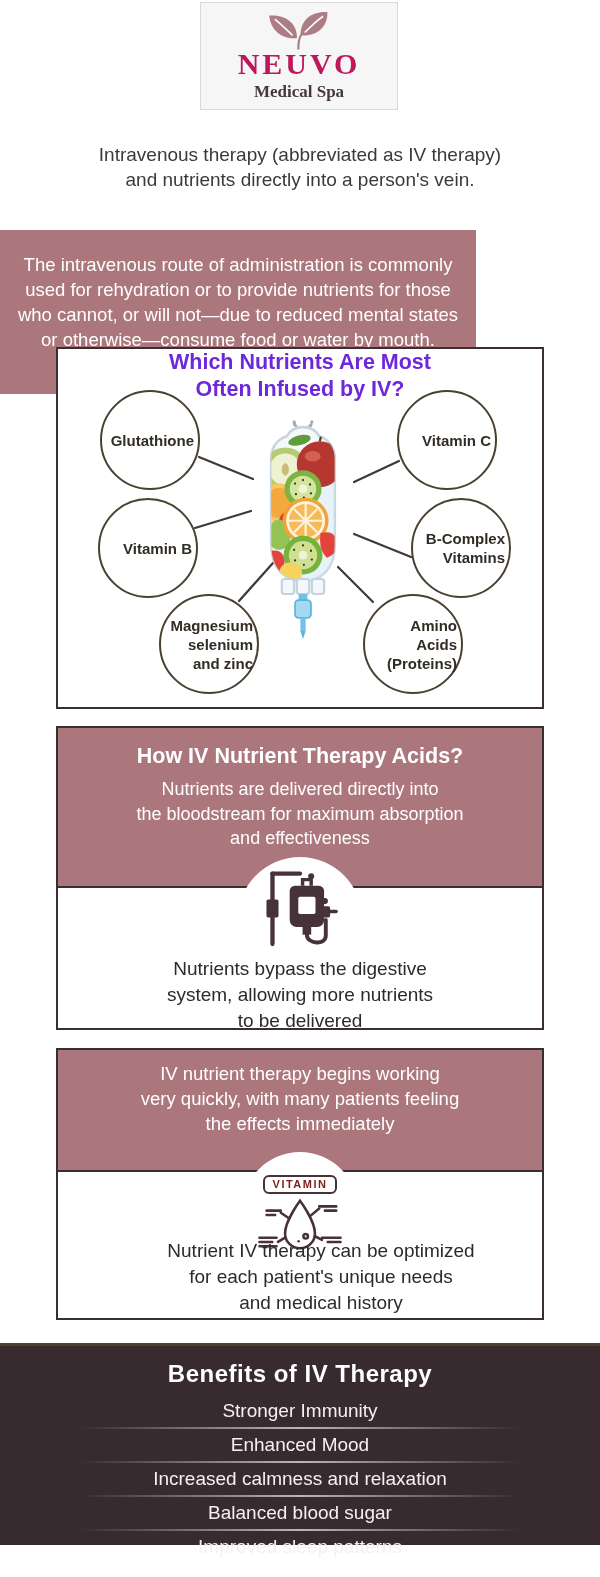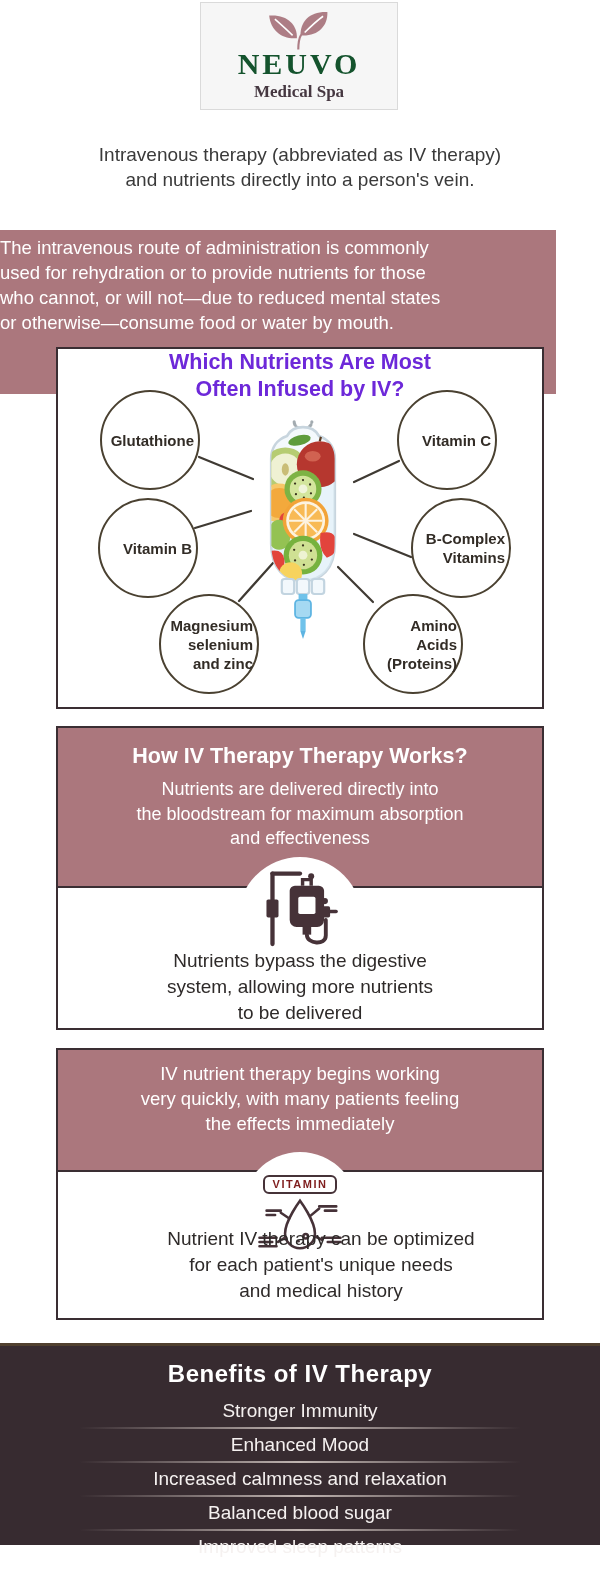--- a/index.html
+++ b/index.html
@@ -12,36 +12,36 @@
   
   .logo-box {
     position:absolute; left:200px; top:2px; width:198px; height:108px;
     background:#f6f6f6; border:1px solid #dadada;
     display:flex; flex-direction:column; align-items:center; justify-content:flex-start;
     padding-top:4px;
   }
   .logo-leaves { width:78px; height:44px; }
   .logo-name {
     font-family:"Liberation Serif", serif; font-weight:bold;
-    font-size:30px; letter-spacing:3px; color:#14532d; line-height:30px; margin-top:-2px;
+    font-size:30px; letter-spacing:3px; color:#be185d; line-height:30px; margin-top:-2px;
   }
   .logo-tagline {
     font-family:"Liberation Serif", serif; font-weight:bold;
     font-size:17px; color:#453740; margin-top:3px;
   }
   
   .intro {
     position:absolute; left:0; top:143px; width:600px; text-align:center;
     font-size:19px; line-height:24.5px; color:#3a3a3a;
   }
   
   .banner {
-    position:absolute; left:0; top:230px; width:556px; height:164px;
-    background:#ab777d; color:#ffffff; text-align:left;
-    font-size:18.5px; line-height:25px; padding-top:5px;
+    position:absolute; left:0; top:230px; width:476px; height:164px;
+    background:#ab777d; color:#ffffff; text-align:center;
+    font-size:18.5px; line-height:25px; padding-top:22px;
   }
   
   .box1 {
     position:absolute; left:56px; top:347px; width:488px; height:362px;
     background:#ffffff; border:2px solid #3a2e33; z-index:2;
   }
   .box1-title {
     text-align:center; font-size:21.5px; font-weight:bold;
     color:#6d28d9; line-height:27px;
   }
@@ -71,39 +71,39 @@
   .bulge {
     position:absolute; background:#ffffff; border-radius:50%; z-index:2;
     display:flex; justify-content:center;
   }
   .box2 .bulge { left:180px; top:129px; width:124px; height:124px; }
   .iv-stand-icon { width:86px; height:86px; margin-top:8px; }
   .box-body {
     position:absolute; left:0; width:100%; text-align:center; z-index:3;
     font-size:19px; line-height:26px; color:#2e2a29;
   }
-  .box2 .box-body { top:220px; }
+  .box2 .box-body { top:228px; }
   
   .box3 {
     position:absolute; left:56px; top:1048px; width:488px; height:272px;
     background:#ffffff; border:2px solid #3a2e33;
   }
   .box3-header {
     width:100%; height:122px; background:#ab777d; border-bottom:2px solid #3a2e33;
     text-align:center; color:#ffffff; font-size:18.5px; line-height:25px; padding-top:11px;
   }
   .box3 .bulge { left:182px; top:102px; width:120px; height:126px;
     flex-direction:column; align-items:center; }
   .vitamin-badge {
     margin-top:4px; border:2.5px solid #463238; border-radius:6px;
     padding:1px 8px 2px 8px; font-size:11px; font-weight:bold; letter-spacing:1.5px;
     color:#7f1d1d; background:#ffffff;
   }
   .vitamin-drop-icon { width:110px; height:64px; margin-top:1px; }
-  .box3 .box-body { top:176px;padding-left:42px; }
+  .box3 .box-body { top:188px;padding-left:42px; }
   
   .footer {
     position:absolute; left:0; top:1343px; width:600px; height:202px;
     background:#372b30; border-top:3px solid #50402f; text-align:center; color:#ffffff;
   }
   .footer-title { margin-top:14px; font-size:24px; font-weight:bold; letter-spacing:0.5px; }
   .benefits { margin-top:12px; }
   .benefit-item { font-size:19px; line-height:22px; color:#f5f1f0; }
   .benefit-divider {
     width:460px; height:2px; margin:5px auto;
@@ -239,21 +239,21 @@
     <div class="nutrient-circle c5">
         <span>Magnesium selenium and zinc</span>
       </div>
     <div class="nutrient-circle c6">
         <span>Amino Acids (Proteins)</span>
       </div>
   </div>
 
   <div class="box2">
     <div class="box2-header">
-      <div class="box2-title">How IV Therapy Therapy Works?</div>
+      <div class="box2-title">How IV Nutrient Therapy Acids?</div>
       <div class="box2-subtitle">
         <div>Nutrients are delivered directly into</div>
         <div>the bloodstream for maximum absorption</div>
         <div>and effectiveness</div>
       </div>
     </div>
     <div class="bulge">
       <svg class="iv-stand-icon" viewBox="0 0 100 100">
         <g stroke="#463238" stroke-width="5" fill="none" stroke-linecap="round">
           <path d="M18 10 V92"></path>

